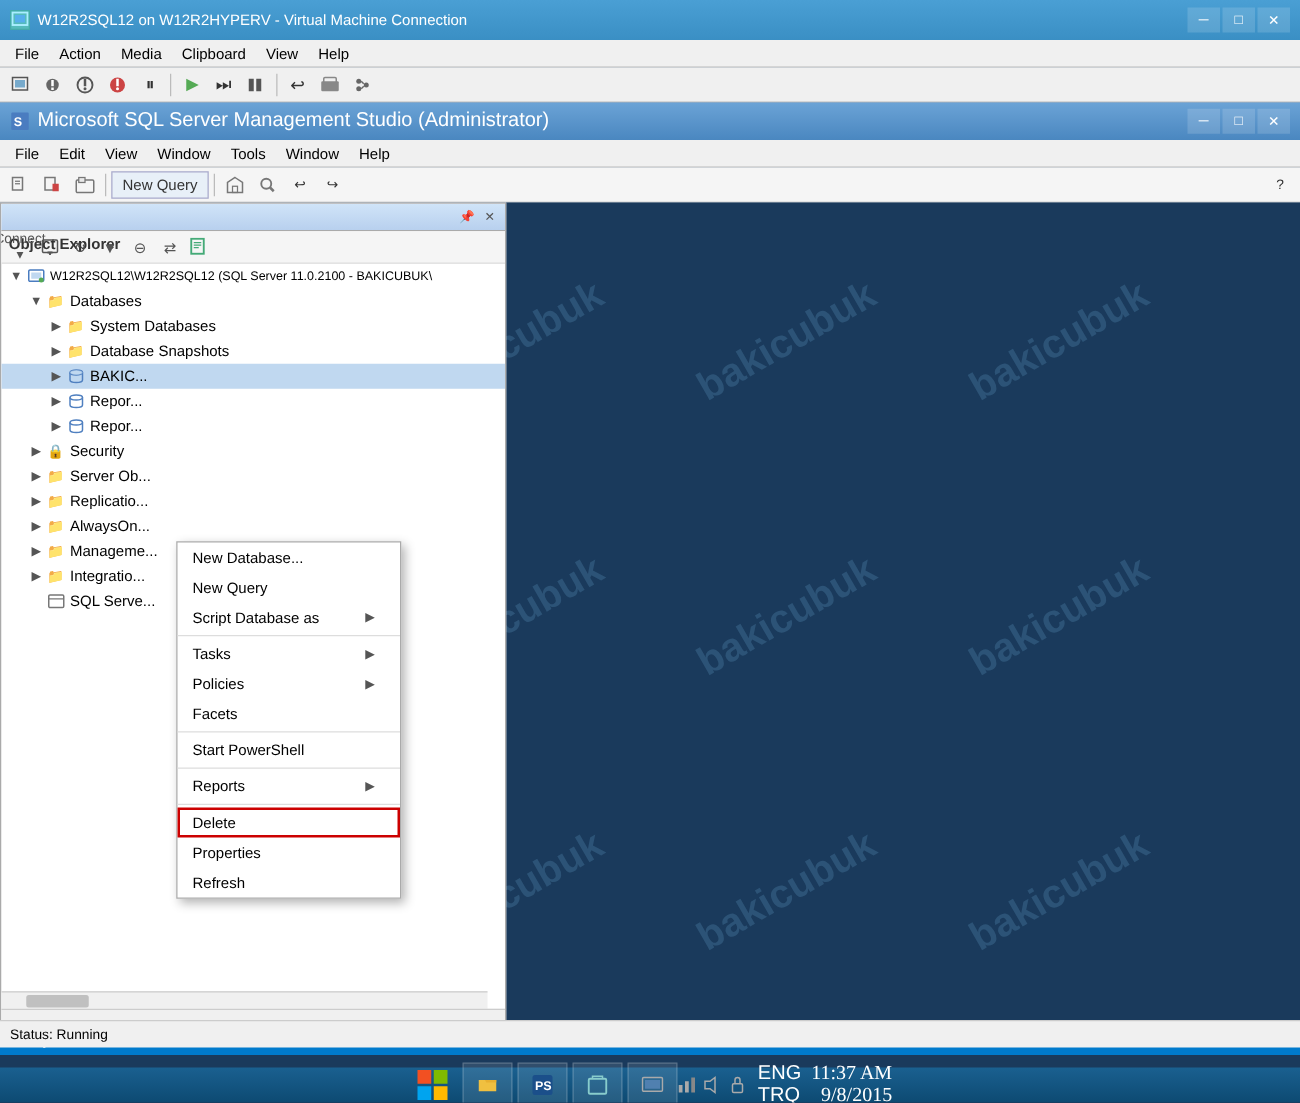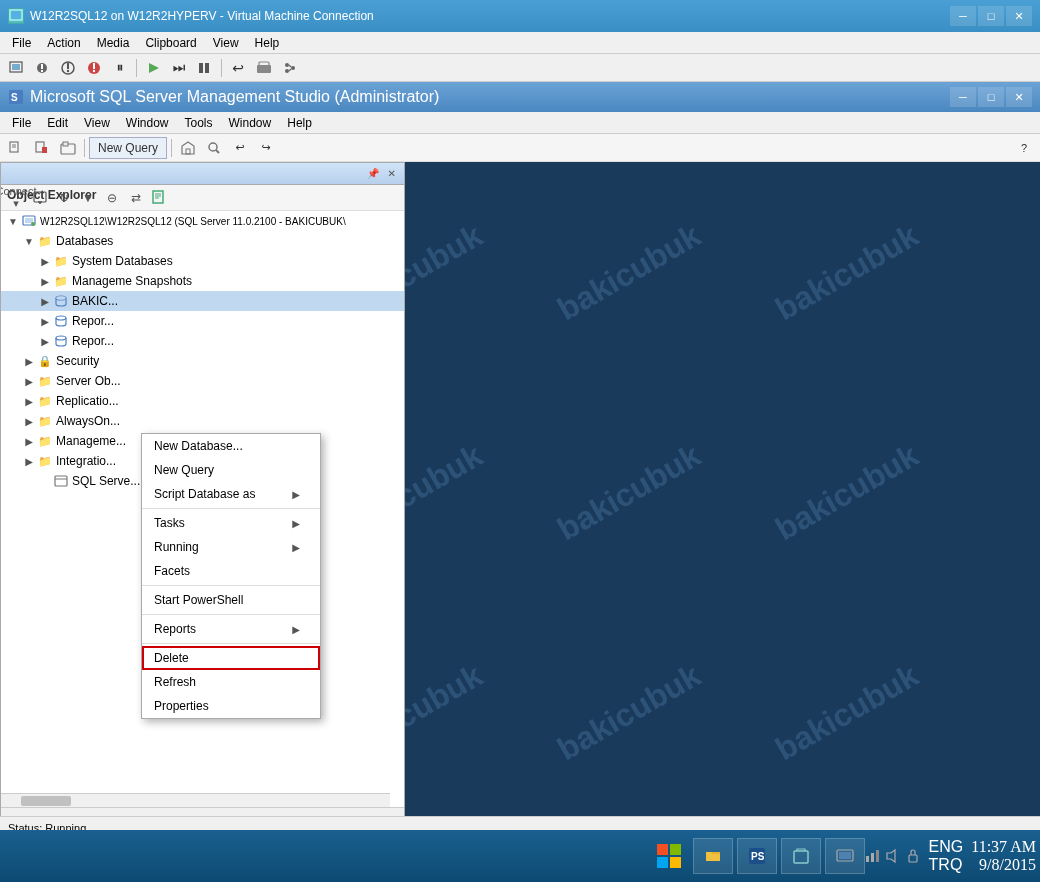--- a/index.html
+++ b/index.html
@@ -185,24 +185,24 @@
       display: flex;
       align-items: center;
       padding: 0 8px;
       color: white;
       font-size: 11px;
     }
 
     
     .taskbar {
       background: linear-gradient(to bottom, #1a6090, #0d4a72);
-      height: 52px;
-      display: flex;
-      align-items: center;
-      justify-content: flex-end;
+      height: 28px;
+      display: flex;
+      align-items: center;
+      justify-content: center;
       padding: 0 4px;
       position: absolute;
       bottom: 0;
       left: 0;
       right: 0;
     }
     .taskbar-left { display: flex; align-items: center; gap: 4px; }
     .start-btn { width: 40px; height: 36px; display: flex; align-items: center; justify-content: center; cursor: pointer; }
     .taskbar-item { height: 36px; padding: 0 10px; display: flex; align-items: center; gap: 6px; cursor: pointer; border: 1px solid rgba(255,255,255,0.2); background: rgba(255,255,255,0.1); color: white; font-size: 11px; }
     .taskbar-right { display: flex; align-items: center; gap: 8px; color: white; font-size: 16px; }
@@ -453,21 +453,21 @@
 
       <div class="tree-item" style="padding-left: 36px;">
         <div class="tree-expand">▶</div>
         <div class="tree-icon icon-folder">📁</div>
         <span class="tree-label">System Databases</span>
       </div>
 
       <div class="tree-item" style="padding-left: 36px;">
         <div class="tree-expand">▶</div>
         <div class="tree-icon icon-folder">📁</div>
-        <span class="tree-label">Manageme Snapshots</span>
+        <span class="tree-label">Database Snapshots</span>
       </div>
 
       <div class="tree-item highlighted" style="padding-left: 36px;">
         <div class="tree-expand">▶</div>
         <div class="tree-icon">
           <svg width="14" height="14" viewBox="0 0 14 14">
               <ellipse cx="7" cy="4" rx="5" ry="2" fill="none" stroke="#5080c0" stroke-width="1.2"></ellipse>
               <path d="M2 4 L2 10 Q2 12 7 12 Q12 12 12 10 L12 4" fill="none" stroke="#5080c0" stroke-width="1.2"></path>
               <ellipse cx="7" cy="4" rx="5" ry="2" fill="#c0d8f0" opacity="0.6"></ellipse>
             </svg>
@@ -526,21 +526,21 @@
         <div class="tree-icon icon-folder">📁</div>
         <span class="tree-label">Manageme...</span>
       </div>
 
       <div class="tree-item" style="padding-left: 20px;">
         <div class="tree-expand">▶</div>
         <div class="tree-icon icon-folder">📁</div>
         <span class="tree-label">Integratio...</span>
       </div>
 
-      <div class="tree-item" style="padding-left: 36px;">
+      <div class="tree-item" style="padding-left: 20px;">
         <div class="tree-expand" style="width:16px;"></div>
         <div class="tree-icon">
           <svg width="14" height="14" viewBox="0 0 14 14">
               <rect x="1" y="2" width="12" height="10" rx="1" fill="none" stroke="#777" stroke-width="1.2"></rect>
               <line x1="1" y1="5" x2="13" y2="5" stroke="#777" stroke-width="1"></line>
             </svg>
         </div>
         <span class="tree-label">SQL Serve...</span>
       </div>
 
@@ -562,44 +562,44 @@
       <div class="ctx-item">
         <span>Script Database as</span>
         <span class="ctx-arrow">▶</span>
       </div>
       <div class="ctx-separator"></div>
       <div class="ctx-item">
         <span>Tasks</span>
         <span class="ctx-arrow">▶</span>
       </div>
       <div class="ctx-item">
-        <span>Running</span>
+        <span>Policies</span>
         <span class="ctx-arrow">▶</span>
       </div>
       <div class="ctx-item">
         <span>Facets</span>
       </div>
       <div class="ctx-separator"></div>
       <div class="ctx-item">
         <span>Start PowerShell</span>
       </div>
       <div class="ctx-separator"></div>
       <div class="ctx-item">
         <span>Reports</span>
         <span class="ctx-arrow">▶</span>
       </div>
       <div class="ctx-separator"></div>
       <div class="ctx-item delete-item">
         <span>Delete</span>
       </div>
       <div class="ctx-item">
+        <span>Properties</span>
+      </div>
+      <div class="ctx-item">
         <span>Refresh</span>
-      </div>
-      <div class="ctx-item">
-        <span>Properties</span>
       </div>
     </div>
 
   </div>
 
 </div>
 
 <div class="ssms-statusbar">
   <span>Ready</span>
 </div>

